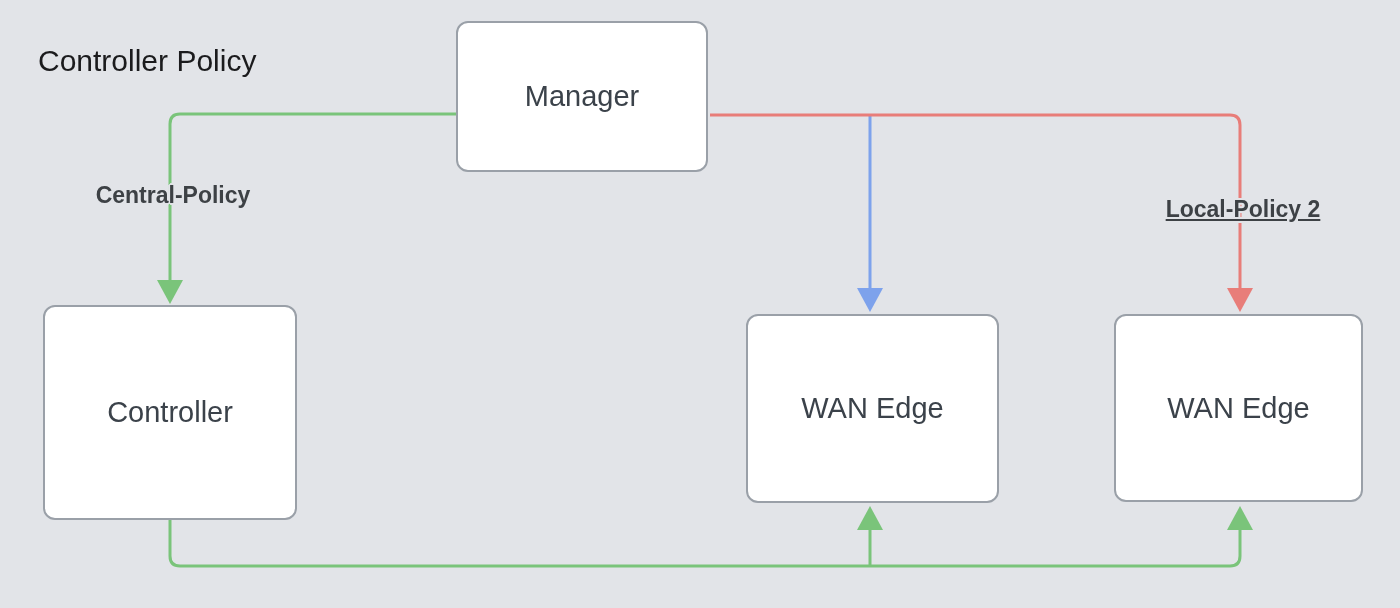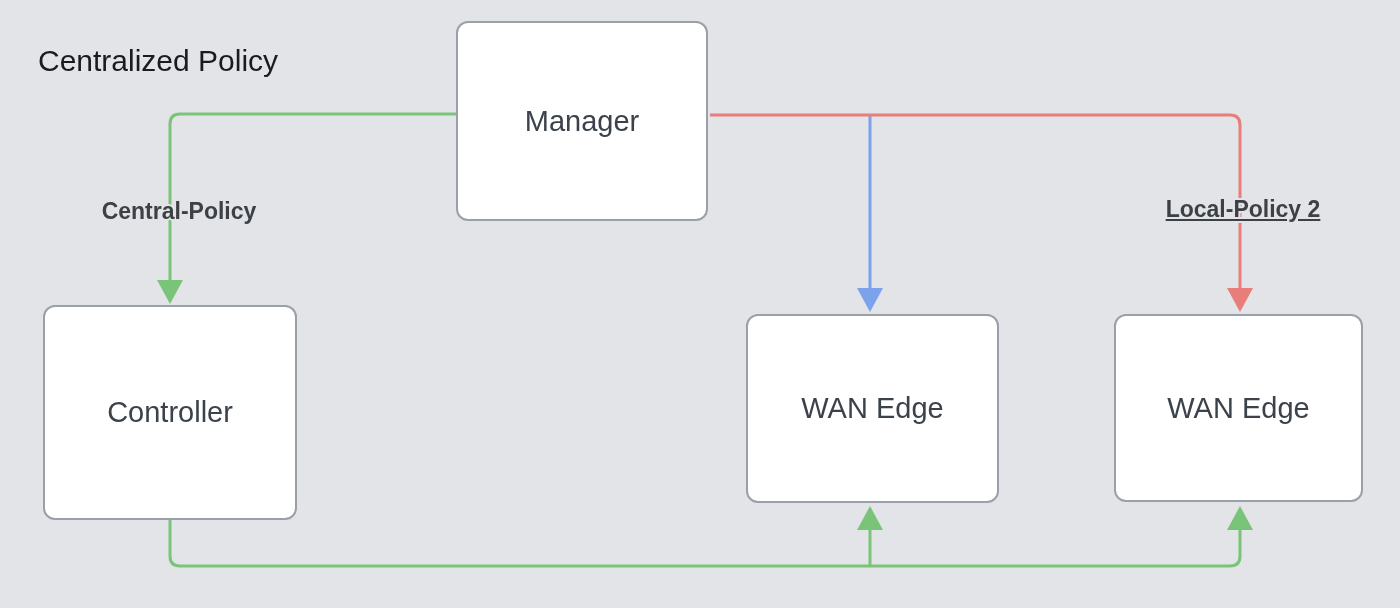--- a/index.html
+++ b/index.html
@@ -49,27 +49,27 @@
     font-size:23px;
     font-weight:bold;
     color:#3d4145;
     white-space:nowrap;
     text-shadow:
       -2px 0 0 #e2e4e8, 2px 0 0 #e2e4e8,
       0 -2px 0 #e2e4e8, 0 2px 0 #e2e4e8,
       -1px -1px 0 #e2e4e8, 1px 1px 0 #e2e4e8,
       -1px 1px 0 #e2e4e8, 1px -1px 0 #e2e4e8;
   }
-  #node-manager   {left:456px; top:21px;  width:252px; height:200px;}
+  #node-manager   {left:456px; top:21px;  width:252px; height:151px;}
   #node-controller{left:43px;  top:305px; width:254px; height:215px;}
   #node-wan1      {left:746px; top:314px; width:253px; height:189px;}
   #node-wan2      {left:1114px;top:314px; width:249px; height:188px;}
   #heading-left   {left:38px;  top:44px;}
   #heading-right  {left:787px; top:44px;}
-  #label-central  {left:179px; top:182px;margin-top:16px;}
+  #label-central  {left:173px; top:182px;}
   #label-local1   {left:873px; top:196px;}
   #label-local2   {left:1243px;top:196px;text-decoration:underline;}
 </style>
 </head>
 <body>
 
 <div id="canvas">
 
   <svg id="edges-svg" viewBox="0 0 1400 608" xmlns="http://www.w3.org/2000/svg">
 
@@ -89,21 +89,21 @@
     </g>
 
     <g>
       <path class="edge-path" d="M 170 495 L 170 556 Q 170 566 180 566 L 1230 566 Q 1240 566 1240 556 L 1240 529" stroke="#7ac47a"></path>
       <path class="edge-path" d="M 870 566 L 870 529" stroke="#7ac47a"></path>
       <path d="M 857 530 L 883 530 L 870 506 Z" fill="#7ac47a"></path>
       <path d="M 1227 530 L 1253 530 L 1240 506 Z" fill="#7ac47a"></path>
     </g>
   </svg>
 
-  <div class="heading" id="heading-left">Centralized Policy</div>
+  <div class="heading" id="heading-left">Controller Policy</div>
 
   <div class="node" id="node-manager">
     <span>Manager</span>
   </div>
   <div class="node" id="node-controller">
     <span>Controller</span>
   </div>
   <div class="node" id="node-wan1">
     <span>WAN Edge</span>
   </div>

